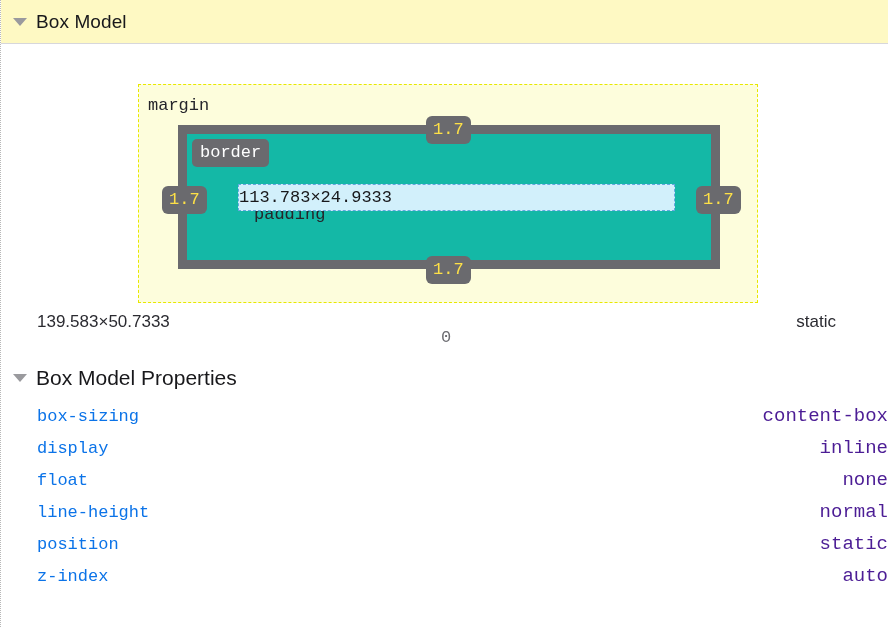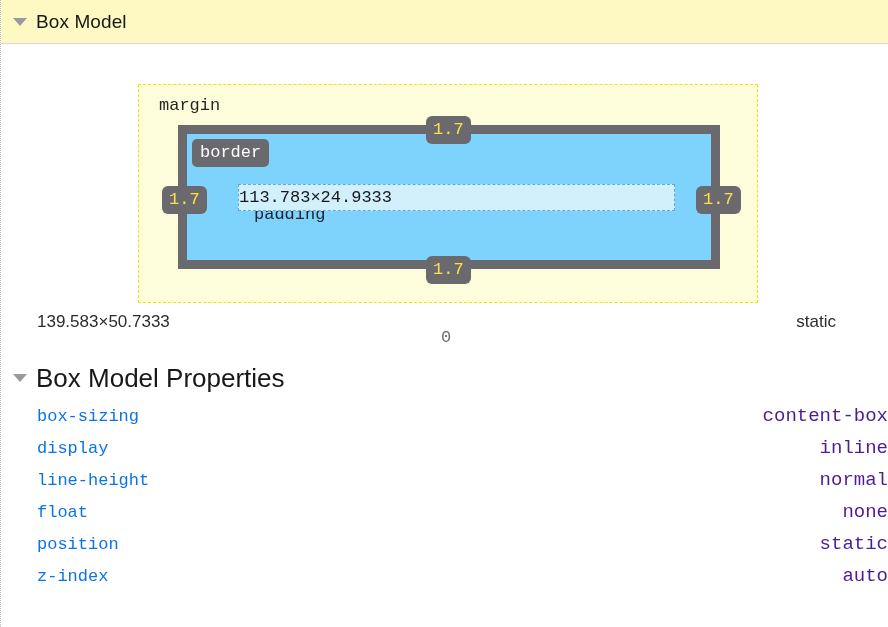--- a/index.html
+++ b/index.html
@@ -65,21 +65,21 @@
     border: 1px dashed #e8e800;
   }
 
   .corner-label {
     position: absolute;
     font-family: "Liberation Mono", monospace;
     font-size: 17px;
     color: #25252b;
     white-space: nowrap;
   }
-  .lbl-margin  { left: 20px; top: 11px; }
+  .lbl-margin  { left: 9px; top: 11px; }
   .lbl-padding { left: 67px; top: 71px; }
 
   .lbl-border {
     position: absolute;
     left: 5px;
     top: 5px;
     background: #6a6a6e;
     color: #ffffff;
     font-family: "Liberation Mono", monospace;
     font-size: 17px;
@@ -89,21 +89,21 @@
     white-space: nowrap;
   }
 
   .border-box {
     position: absolute;
     left: 39px;
     top: 40px;
     width: 542px;
     height: 144px;
     box-sizing: border-box;
-    background: #7dd3fc;
+    background: #14b8a6;
     border: 9px solid #6a6a6e;
   }
 
   .content-box {
     position: absolute;
     left: 51px;
     top: 50px;
     width: 437px;
     height: 27px;
     box-sizing: border-box;
@@ -168,21 +168,21 @@
   }
 
   
   .props-header {
     height: 40px;
     display: flex;
     align-items: center;
     padding-left: 12px;
   }
   .props-header .title {
-    font-size: 26px;
+    font-size: 21px;
     color: #18181b;
   }
 
   .prop-list {
     padding-top: 2px;
   }
   .prop-row {
     display: flex;
     align-items: center;
     height: 32px;
@@ -264,30 +264,30 @@
       <span class="prop-name">box-sizing</span>
       <span class="prop-value">content-box</span>
     </div>
 
     <div class="prop-row">
       <span class="prop-name">display</span>
       <span class="prop-value">inline</span>
     </div>
 
     <div class="prop-row">
+      <span class="prop-name">float</span>
+      <span class="prop-value">none</span>
+    </div>
+
+    <div class="prop-row">
       <span class="prop-name">line-height</span>
       <span class="prop-value">normal</span>
     </div>
 
     <div class="prop-row">
-      <span class="prop-name">float</span>
-      <span class="prop-value">none</span>
-    </div>
-
-    <div class="prop-row">
       <span class="prop-name">position</span>
       <span class="prop-value">static</span>
     </div>
 
     <div class="prop-row">
       <span class="prop-name">z-index</span>
       <span class="prop-value">auto</span>
     </div>
 
   </div>

